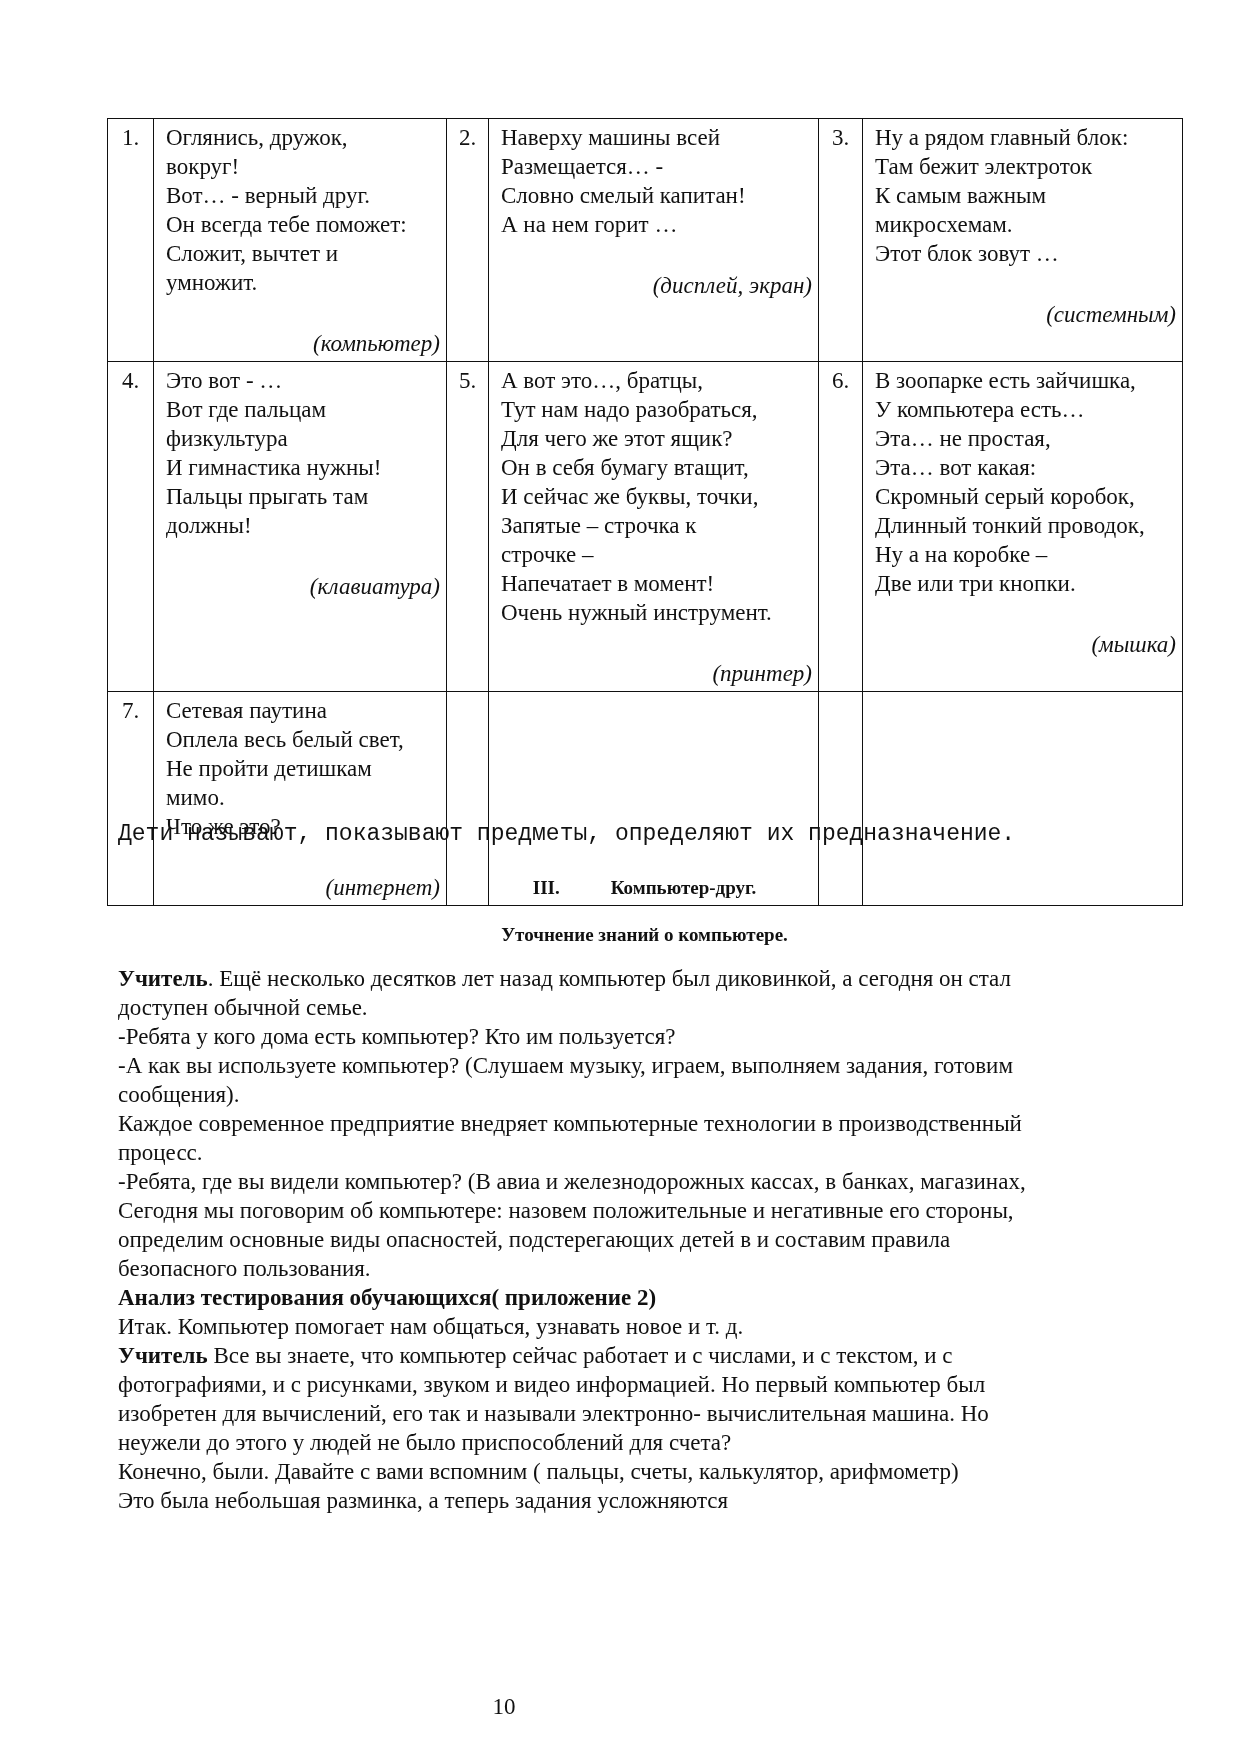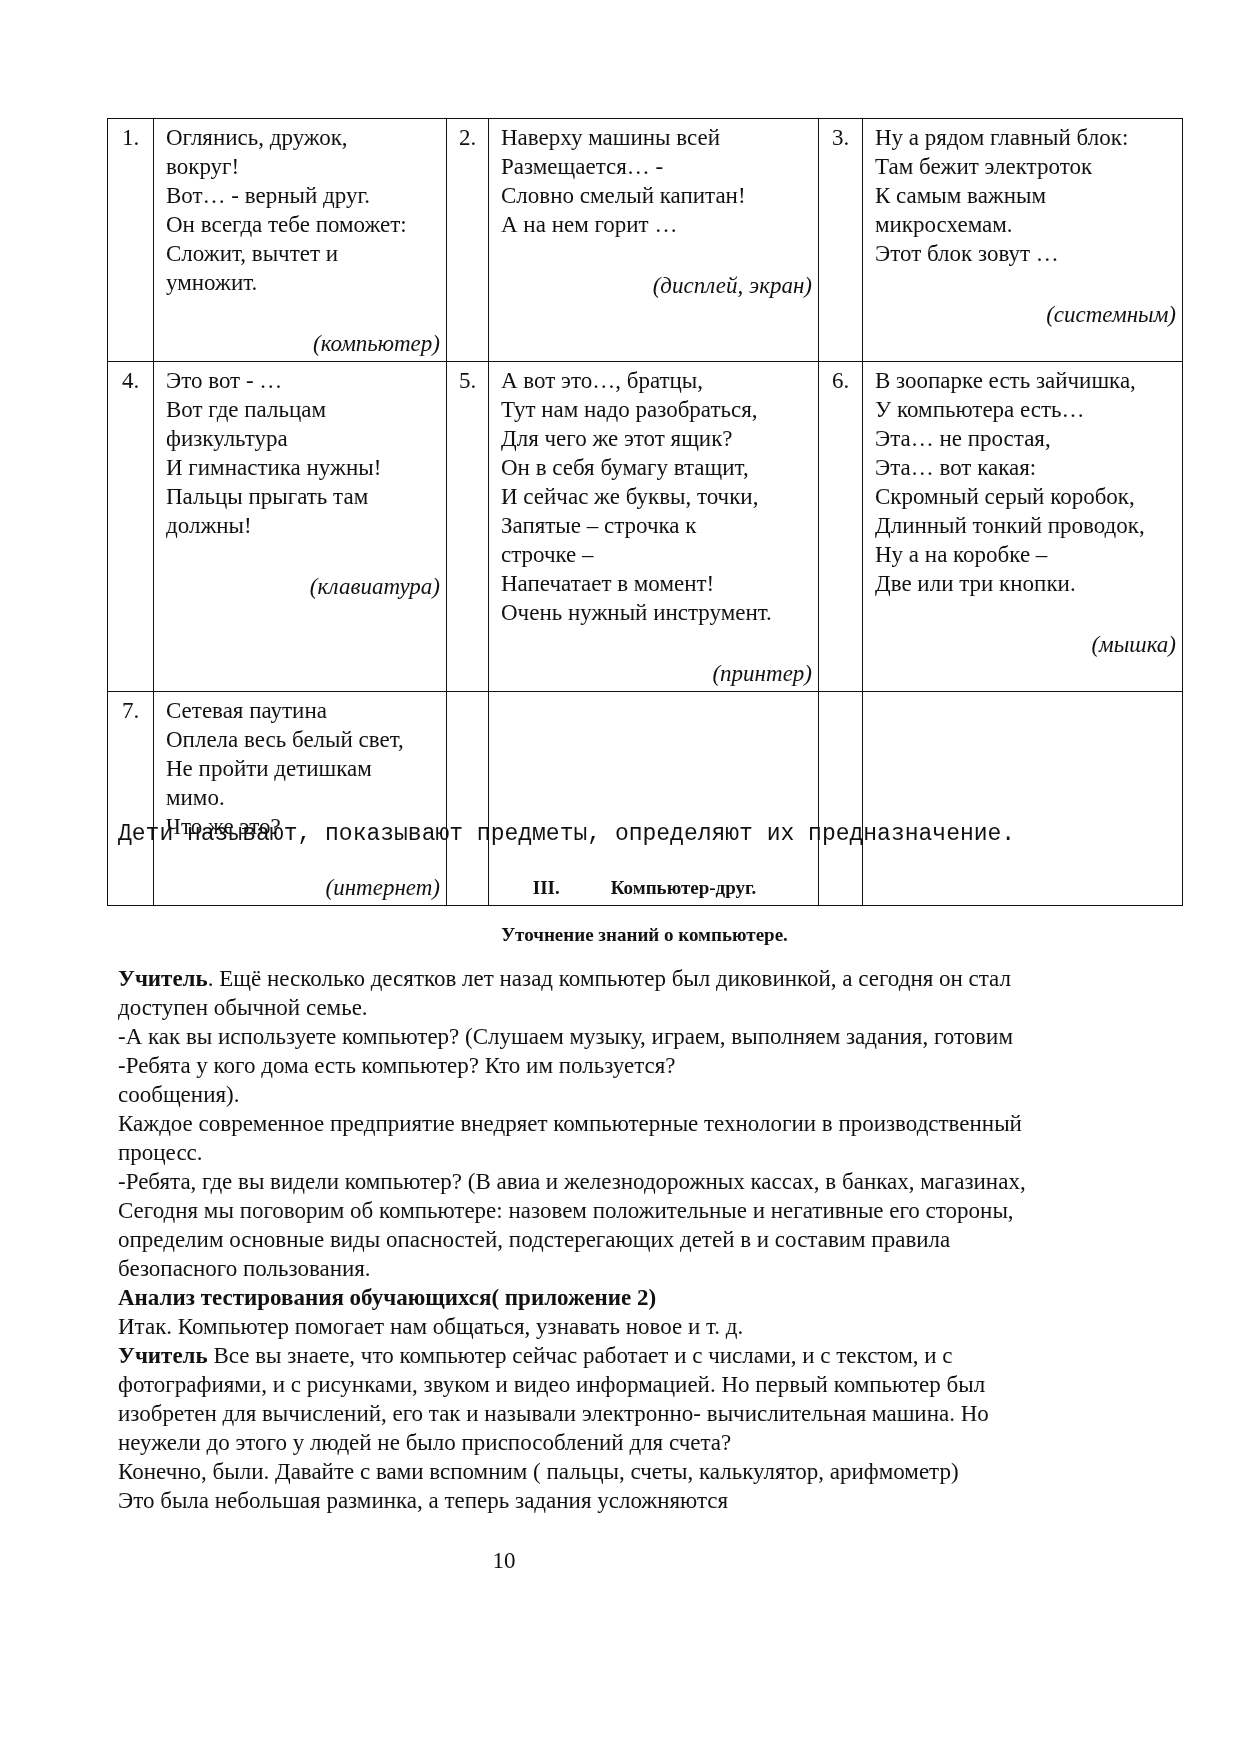--- a/index.html
+++ b/index.html
@@ -16,21 +16,21 @@
   .answer { display: block; text-align: right; font-style: italic; padding-right: 0; margin-top: 32px; }
   tr.r1 td { height: 202px; }
   tr.r2 td { height: 286px; }
   tr.r3 td { height: 176px; }
 
   .text { position: absolute; left: 118px; width: 1065px; font-size: 23px; line-height: 29px; }
   .p { display: block; }
   b { font-weight: bold; }
   .heading { position: absolute; left: 107px; width: 1075px; text-align: center; font-weight: bold; font-size: 19px; }
   .heading .roman { display: inline-block; width: 78px; text-align: left; }
-  .pagenum { position: absolute; top: 1548px; left: 0; width: 1008px; text-align: center; font-size: 23px; }
+  .pagenum { position: absolute; top: 1694px; left: 0; width: 1008px; text-align: center; font-size: 23px; }
 </style>
 </head>
 <body>
 
 <div class="page">
 
   <table class="riddles">
     <colgroup>
       <col style="width:46px">
         <col style="width:293px">
@@ -127,22 +127,22 @@
   <div class="text" style="top:820px;font-family:Liberation Mono, monospace;">Дети называют, показывают предметы, определяют их предназначение.</div>
 
   <div class="heading" style="top:877px;">
     <span class="roman">III.</span><span>Компьютер-друг.</span>
   </div>
   <div class="heading" style="top:924px;">Уточнение знаний о компьютере.</div>
 
   <div class="text" style="top:964px;">
     <span class="p"><b>Учитель</b><span>. Ещё несколько десятков лет назад компьютер был диковинкой, а сегодня он стал</span></span>
     <span class="p">доступен обычной семье.</span>
+    <span class="p">-Ребята у кого дома есть компьютер? Кто им пользуется?</span>
     <span class="p">-А как вы используете компьютер? (Слушаем музыку, играем, выполняем задания, готовим</span>
-    <span class="p">-Ребята у кого дома есть компьютер? Кто им пользуется?</span>
     <span class="p">сообщения).</span>
     <span class="p">Каждое современное предприятие внедряет компьютерные технологии в производственный</span>
     <span class="p">процесс.</span>
     <span class="p">-Ребята, где вы видели компьютер? (В авиа и железнодорожных кассах, в банках, магазинах,</span>
     <span class="p">Сегодня мы поговорим об компьютере: назовем положительные и негативные его стороны,</span>
     <span class="p">определим основные виды опасностей, подстерегающих детей в и составим правила</span>
     <span class="p">безопасного пользования.</span>
     <span class="p"><b>Анализ тестирования обучающихся( приложение 2)</b></span>
     <span class="p">Итак. Компьютер помогает нам общаться, узнавать новое и т. д.</span>
     <span class="p"><b>Учитель</b><span> Все вы знаете, что компьютер сейчас работает и с числами, и с текстом, и с</span></span>

